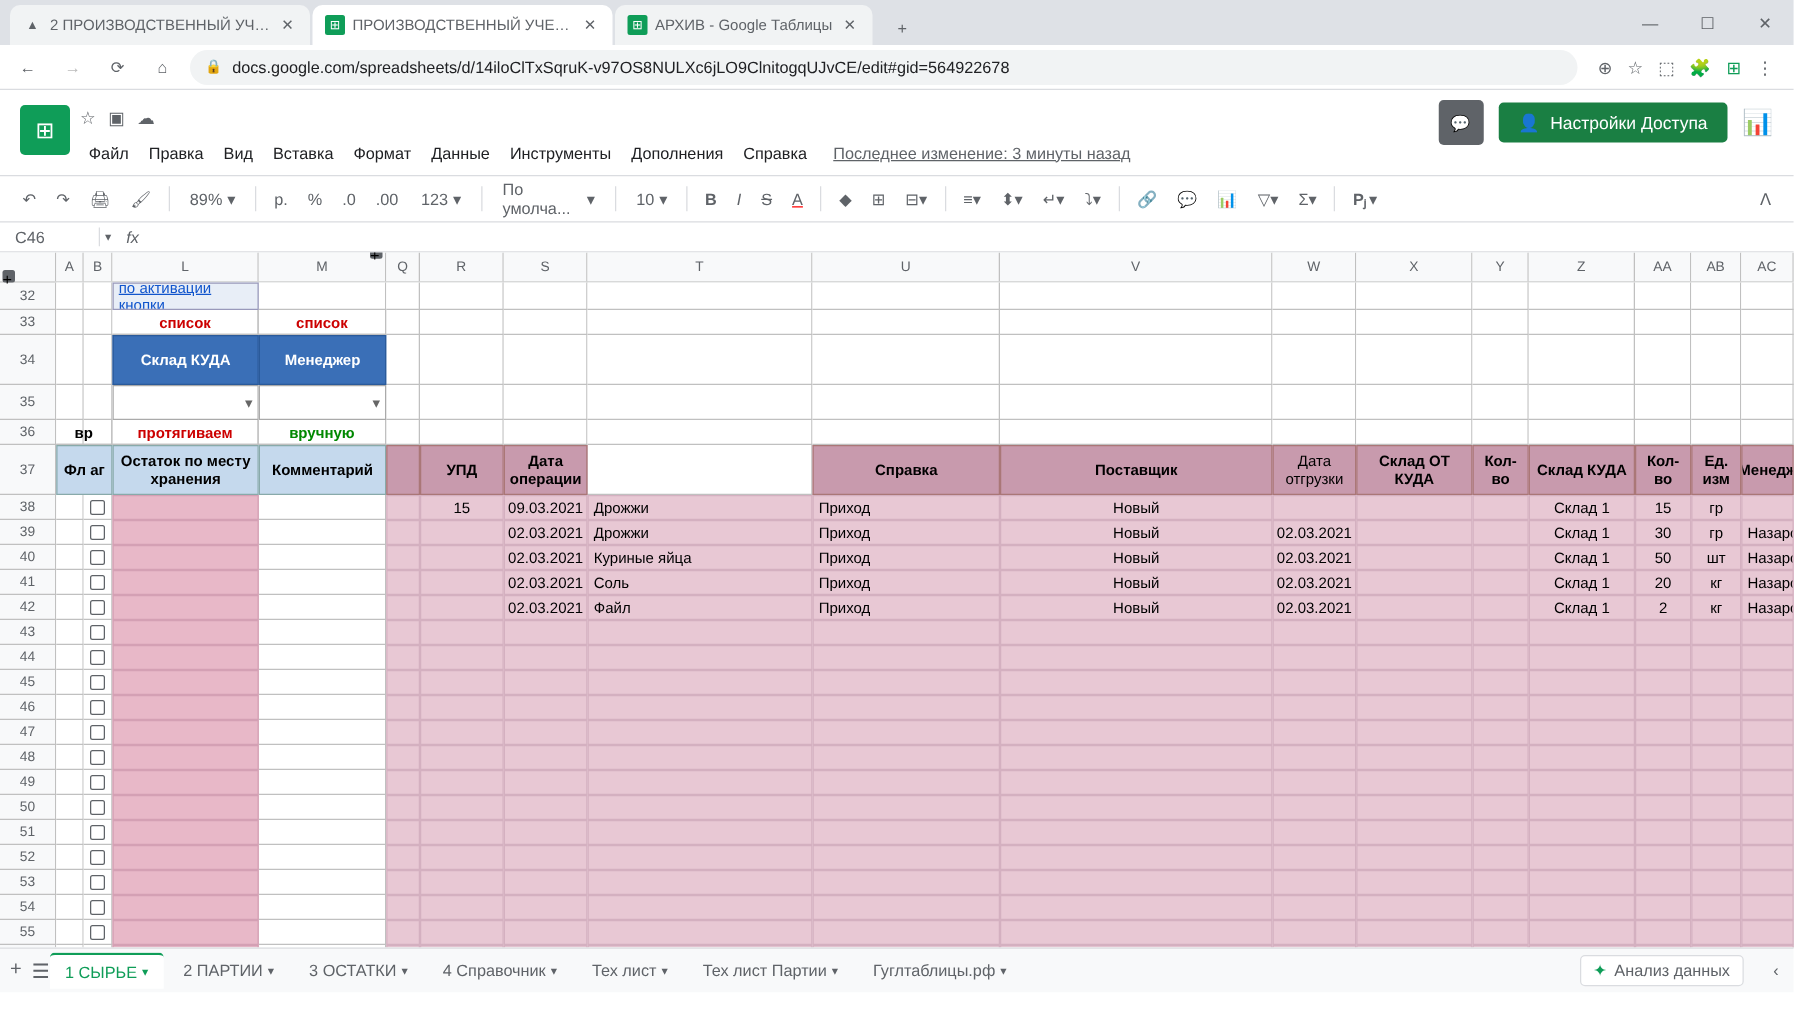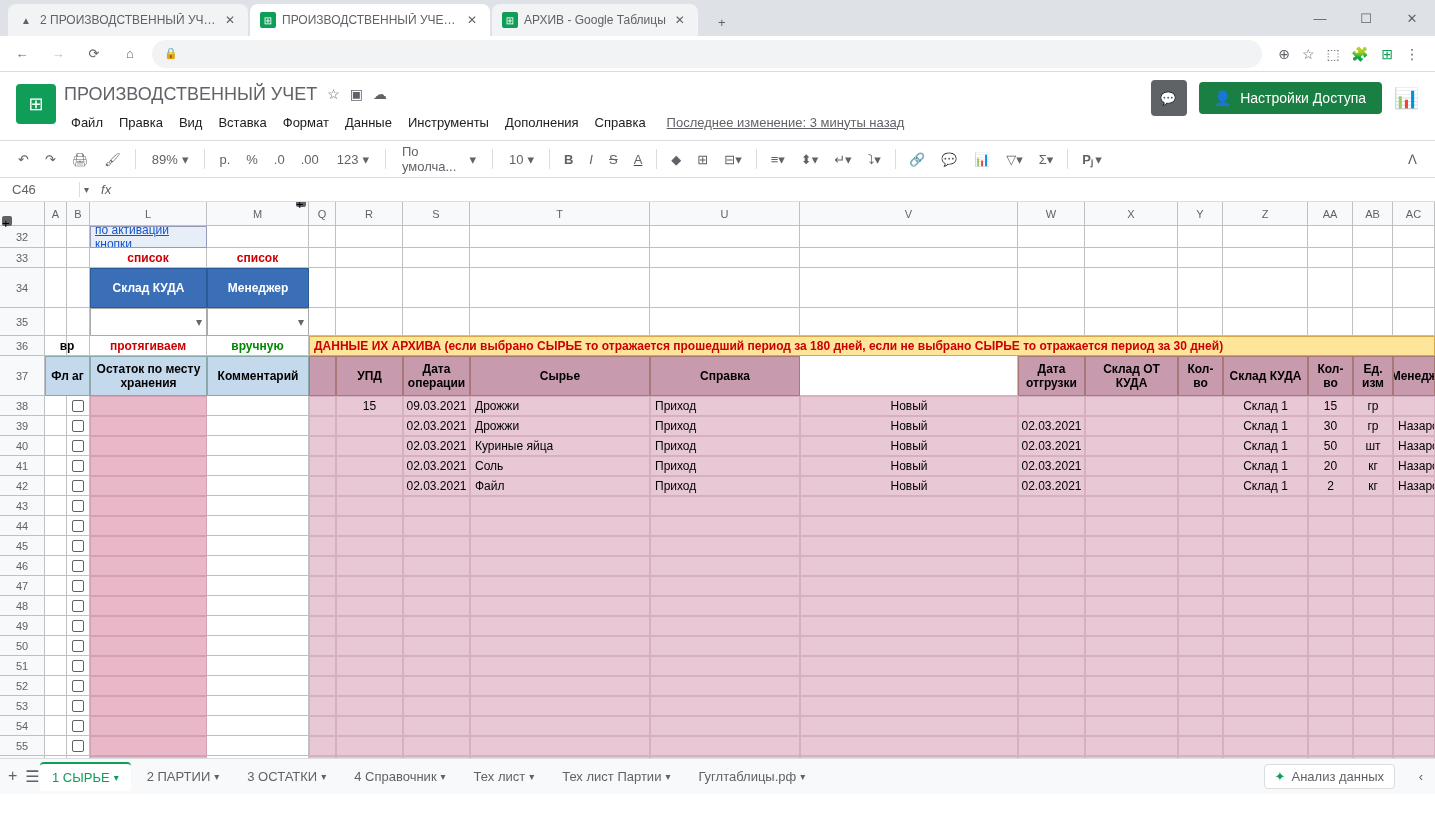--- a/index.html
+++ b/index.html
@@ -87,36 +87,36 @@
   </div>
 </div>
 
 <div class="addr-bar">
   <div class="nav-btn">←</div>
   <div class="nav-btn disabled">→</div>
   <div class="nav-btn">⟳</div>
   <div class="nav-btn">⌂</div>
   <div class="url-box">
     <span class="lock-icon">🔒</span>
+    <span>docs.google.com/spreadsheets/d/14iloClTxSqruK-v97OS8NULXc6jLO9ClnitogqUJvCE/edit#gid=564922678</span>
   </div>
   <div class="addr-icons">
     <span class="addr-icon">⊕</span>
     <span class="addr-icon">☆</span>
     <span class="addr-icon">⬚</span>
     <span class="addr-icon">🧩</span>
     <span class="addr-icon" style="color:#0f9d58">⊞</span>
     <span class="addr-icon">⋮</span>
   </div>
 </div>
 
 <div class="sheets-header">
   <div class="sheets-logo">⊞</div>
   <div class="sheets-title-area">
     <div class="title-row">
-      <span class="doc-title">ПРОИЗВОДСТВЕННЫЙ УЧЕТ</span>
       <span class="title-icon">☆</span>
       <span class="title-icon">▣</span>
       <span class="title-icon">☁</span>
     </div>
     <div class="menu-row">
       <span class="menu-item">Файл</span>
       <span class="menu-item">Правка</span>
       <span class="menu-item">Вид</span>
       <span class="menu-item">Вставка</span>
       <span class="menu-item">Формат</span>
@@ -679,30 +679,29 @@
         <div class="cell" style="left: 162px; top: 42px; width: 102px; height: 40px;;background:#3a6fb7;color:#fff;font-weight:bold;justify-content:center;border:1px solid #2a5a9a">Менеджер</div>
         <div class="cell" style="left: 45px; top: 82px; width: 117px; height: 28px;;background:#fff;border:1px solid #aaa;justify-content:flex-end">
           <span style="color:#666">▾</span>
         </div>
         <div class="cell" style="left: 162px; top: 82px; width: 102px; height: 28px;;background:#fff;border:1px solid #aaa;justify-content:flex-end">
           <span style="color:#666">▾</span>
         </div>
         <div class="cell" style="left: 0px; top: 110px; width: 45px; height: 20px;;font-weight:bold;justify-content:center">вр</div>
         <div class="cell" style="left: 45px; top: 110px; width: 117px; height: 20px;;color:#c00;font-weight:bold;justify-content:center">протягиваем</div>
         <div class="cell" style="left: 162px; top: 110px; width: 102px; height: 20px;;color:#080;font-weight:bold;justify-content:center">вручную</div>
-        <div class="cell" style="left: 264px; top: 110px; width: 1126px; height: 20px;;background:#ffe599;color:#c00;font-weight:bold;border:1px solid #d4a84b">ДАННЫЕ ИХ АРХИВА (если выбрано СЫРЬЕ то отражается прошедший период за 180 дней, если не выбрано СЫРЬЕ то отражается период за 30 дней)</div>
         <div class="cell" style="left: 0px; top: 130px; width: 45px; height: 40px;;background:#c5d9ed;font-weight:bold;justify-content:center;text-align:center;border:1px solid #8aa">Фл аг</div>
         <div class="cell" style="left: 45px; top: 130px; width: 117px; height: 40px;;background:#c5d9ed;font-weight:bold;justify-content:center;text-align:center;border:1px solid #8aa">Остаток по месту хранения</div>
         <div class="cell" style="left: 162px; top: 130px; width: 102px; height: 40px;;background:#c5d9ed;font-weight:bold;justify-content:center;border:1px solid #8aa">Комментарий</div>
         <div class="cell" style="left: 264px; top: 130px; width: 27px; height: 40px;;background:#c89aad;border:1px solid #a77"></div>
         <div class="cell" style="left: 291px; top: 130px; width: 67px; height: 40px;;background:#c89aad;color:#000;font-weight:bold;justify-content:center;text-align:center;border:1px solid #a77">УПД</div>
         <div class="cell" style="left: 358px; top: 130px; width: 67px; height: 40px;;background:#c89aad;color:#000;font-weight:bold;justify-content:center;text-align:center;border:1px solid #a77">Дата операции</div>
-        <div class="cell" style="left: 425px; top: 130px; width: 180px; height: 40px;;background:#c89aad;color:#000;font-weight:bold;justify-content:center;text-align:center;border:1px solid #a77">Сырье</div>
         <div class="cell" style="left: 605px; top: 130px; width: 150px; height: 40px;;background:#c89aad;color:#000;font-weight:bold;justify-content:center;text-align:center;border:1px solid #a77">Справка</div>
-        <div class="cell" style="left: 973px; top: 130px; width: 67px; height: 40px;;background:#c89aad;color:#000;font-weight:bold;justify-content:center;text-align:center;border:1px solid #a77">Дата отгрузки</div>
+        <div class="cell" style="left: 755px; top: 130px; width: 218px; height: 40px;;background:#c89aad;color:#000;font-weight:bold;justify-content:center;text-align:center;border:1px solid #a77">Поставщик</div>
+        <div class="cell" style="left: 973px; top: 130px; width: 67px; height: 40px;;background:#c89aad;color:#000;font-weight:normal;justify-content:center;text-align:center;border:1px solid #a77">Дата отгрузки</div>
         <div class="cell" style="left: 1040px; top: 130px; width: 93px; height: 40px;;background:#c89aad;color:#000;font-weight:bold;justify-content:center;text-align:center;border:1px solid #a77">Склад ОТ КУДА</div>
         <div class="cell" style="left: 1133px; top: 130px; width: 45px; height: 40px;;background:#c89aad;color:#000;font-weight:bold;justify-content:center;text-align:center;border:1px solid #a77">Кол-во</div>
         <div class="cell" style="left: 1178px; top: 130px; width: 85px; height: 40px;;background:#c89aad;color:#000;font-weight:bold;justify-content:center;text-align:center;border:1px solid #a77">Склад КУДА</div>
         <div class="cell" style="left: 1263px; top: 130px; width: 45px; height: 40px;;background:#c89aad;color:#000;font-weight:bold;justify-content:center;text-align:center;border:1px solid #a77">Кол-во</div>
         <div class="cell" style="left: 1308px; top: 130px; width: 40px; height: 40px;;background:#c89aad;color:#000;font-weight:bold;justify-content:center;text-align:center;border:1px solid #a77">Ед. изм</div>
         <div class="cell" style="left: 1348px; top: 130px; width: 42px; height: 40px;;background:#c89aad;color:#000;font-weight:bold;justify-content:center;text-align:center;border:1px solid #a77">Менедж</div>
         <div class="cell" style="left: 22px; top: 170px; width: 23px; height: 20px;;background:#fff;justify-content:center">
           <div class="checkbox"></div>
         </div>
         <div class="cell" style="left: 45px; top: 170px; width: 117px; height: 20px;;background:#e8b8c8;border:1px solid #d4a0b4"></div>

